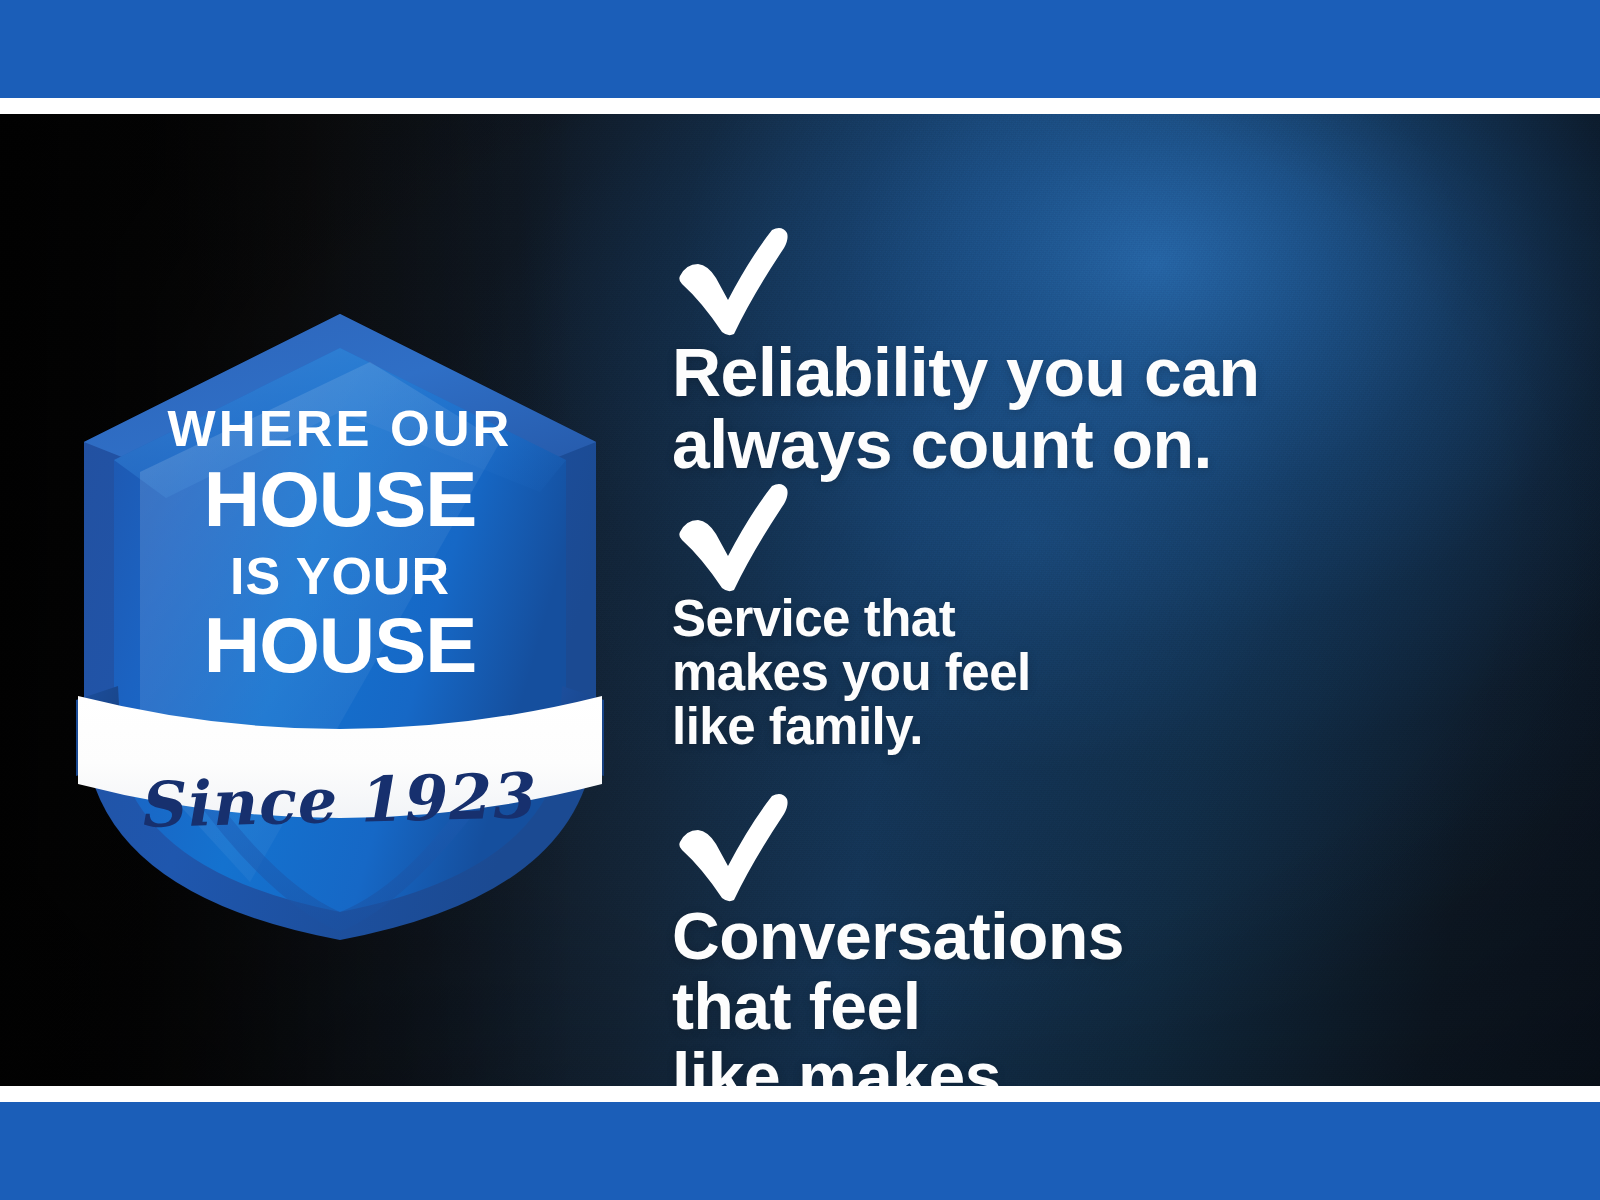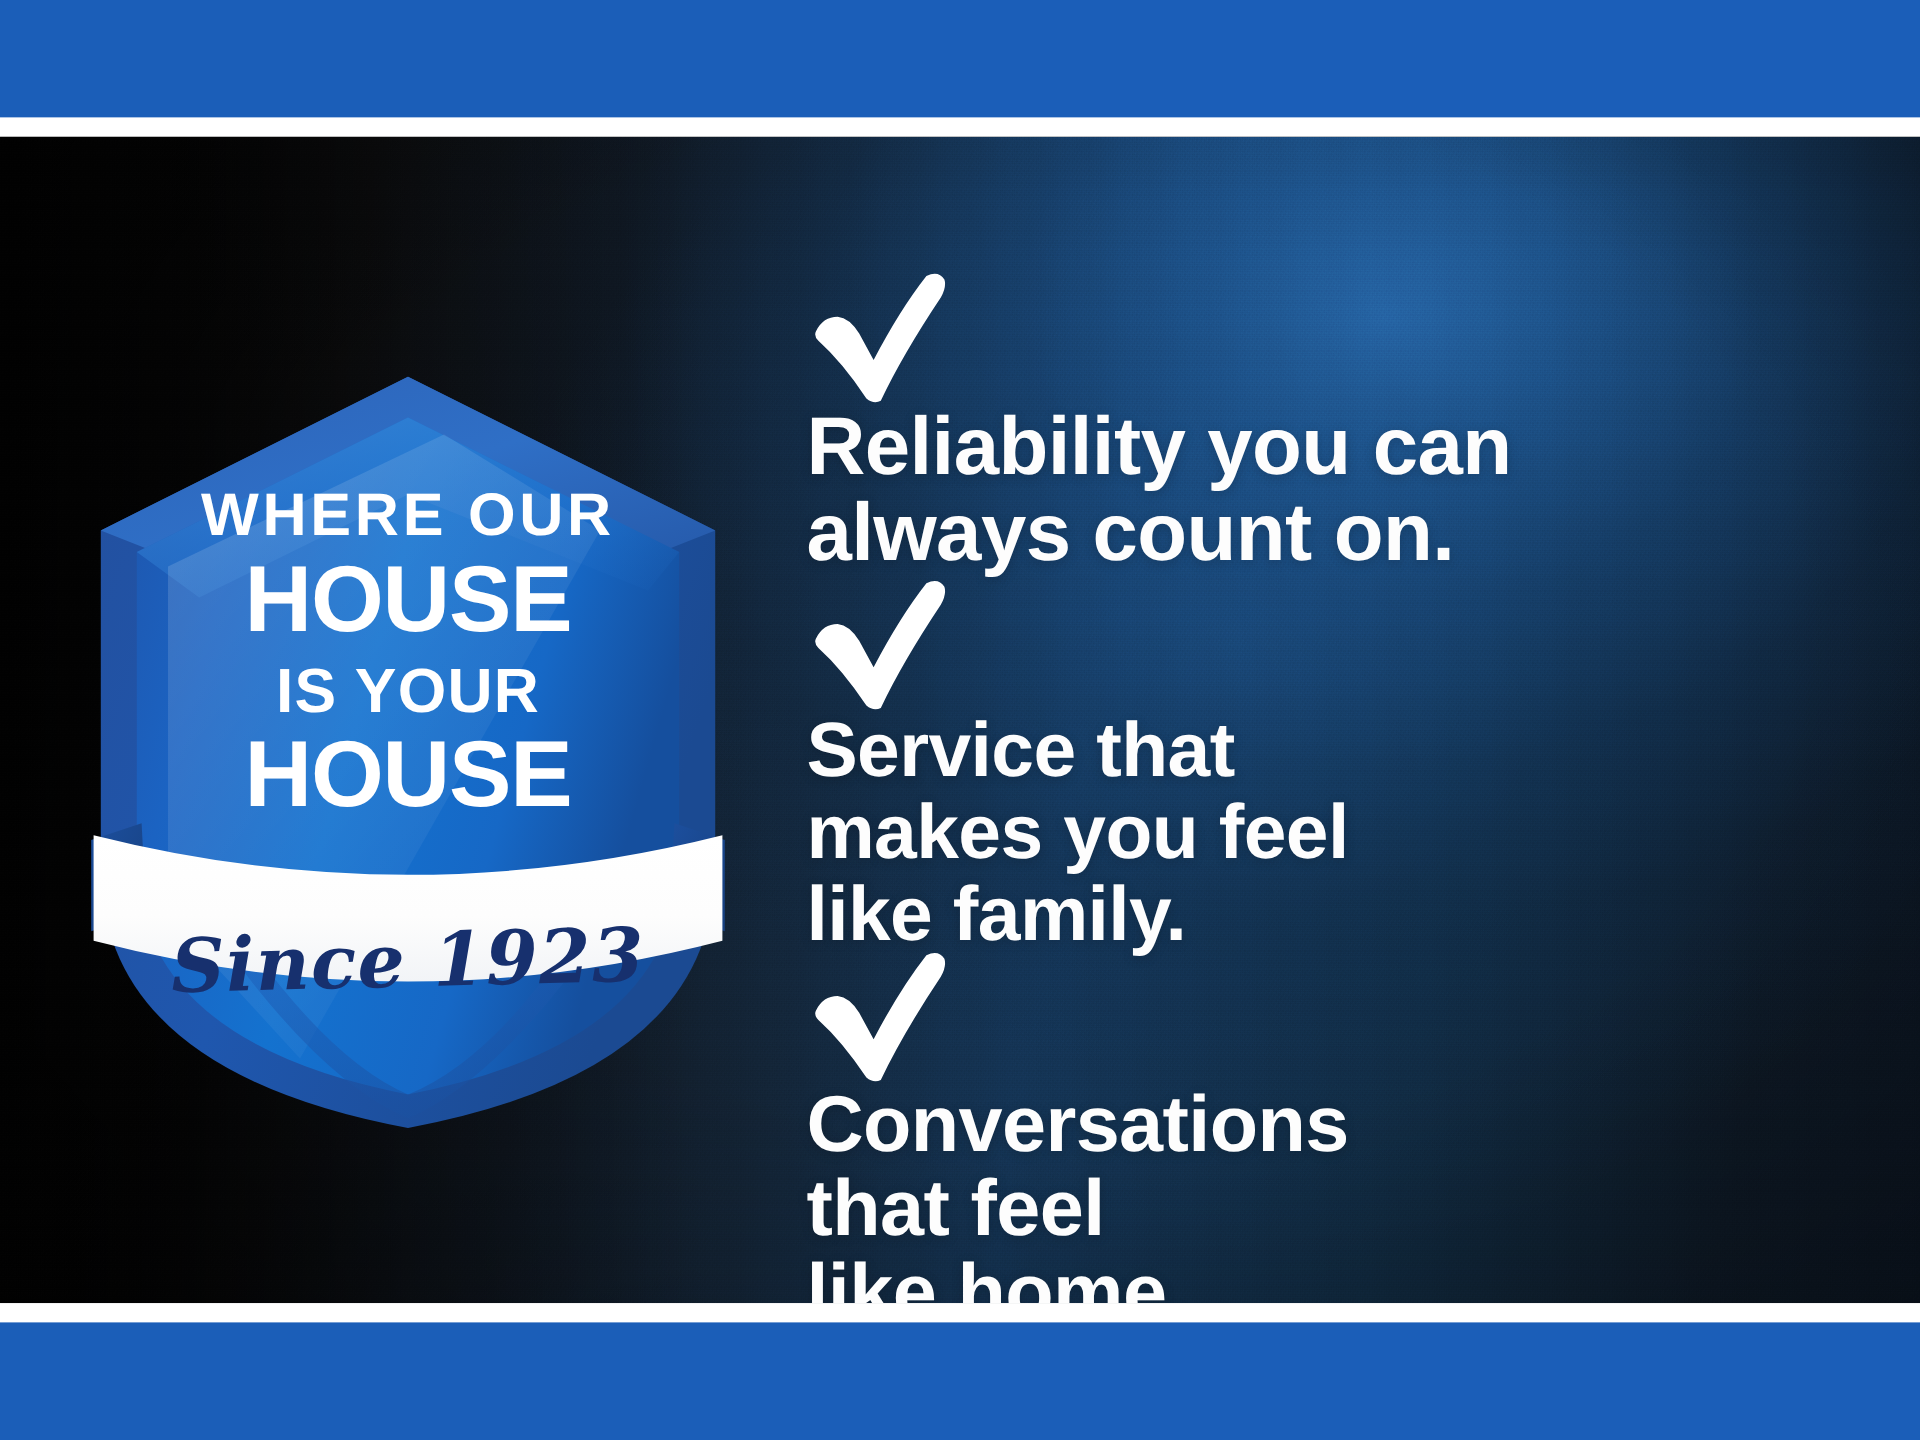--- a/index.html
+++ b/index.html
@@ -172,21 +172,21 @@
     flex:1 1 auto;
     color:#fdfdfd;
     font-family:"Liberation Sans", sans-serif;
     font-weight:700;
     font-size:68px;
     line-height:1.06;
     letter-spacing:-0.5px;
     white-space:pre-line;
     text-shadow:0 2px 10px rgba(0,0,0,0.18);
   }
-  #bullet-1 .bullet-text { font-size:64px; }
+  #bullet-1 .bullet-text { font-size:51px; }
   #bullet-2 .bullet-text { font-size:66px; }
 </style>
 </head>
 <body>
 
 <div id="canvas">
 
   <div id="bar-top" class="brand-bar"></div>
   <div id="gap-top" class="white-gap"></div>
 
@@ -306,21 +306,21 @@
       </div>
 
       <div id="bullet-2" class="bullet">
         <div class="bullet-check">
           <svg viewBox="0 0 118 112">
             <path d="M 8 52 Q 14 40 26 40 Q 36 41 44 54 L 56 76 Q 78 34 100 6 Q 110 1 115 9 Q 117 15 112 24 Q 80 72 62 110 Q 56 113 50 108 Q 30 78 10 60 Q 6 56 8 52 Z" fill="#ffffff"></path>
           </svg>
         </div>
         <div class="bullet-text">Conversations
 that feel
-like home.</div>
+like makes.</div>
       </div>
 
     </div>
   </div>
 
   <div id="gap-bottom" class="white-gap"></div>
   <div id="bar-bottom" class="brand-bar"></div>
 
 </div>
 

